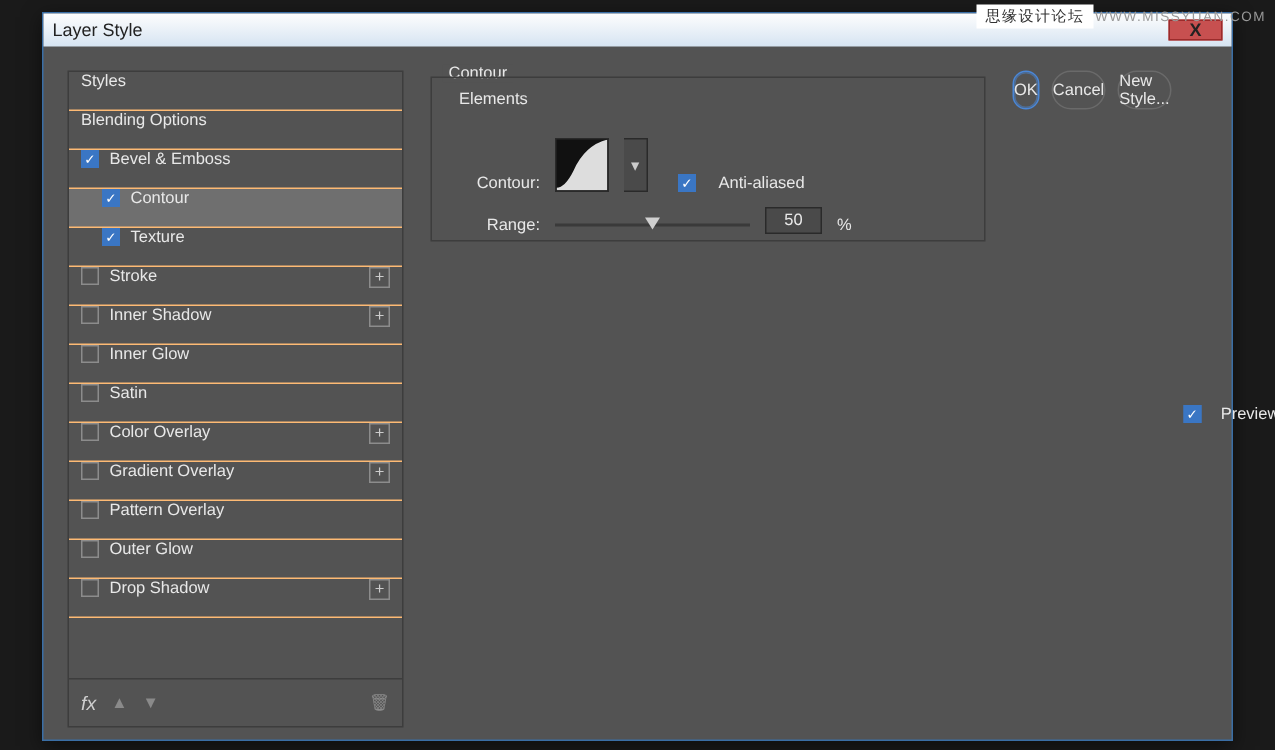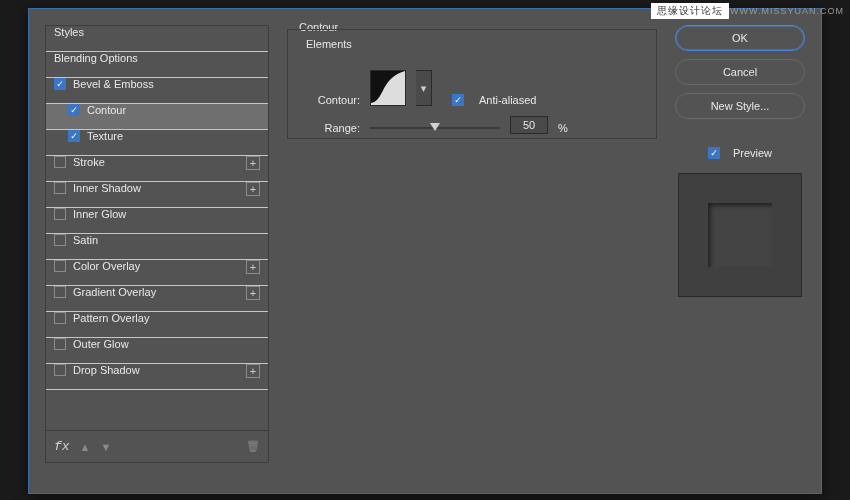--- a/index.html
+++ b/index.html
@@ -27,39 +27,45 @@
 .legend2{position:absolute;top:8px;left:18px}
 .formrow{display:flex;align-items:flex-end;gap:10px;margin-top:10px}
 .formrow .lbl{width:58px;text-align:right}
 .contour-thumb{width:36px;height:36px;background:#111;border:1px solid #2a2a2a;position:relative;overflow:hidden}
 .contour-thumb svg{position:absolute;inset:0}
 .dd{width:16px;height:36px;border:1px solid #2a2a2a;border-left:none;display:flex;align-items:center;justify-content:center;background:#4a4a4a}
 .slider{width:130px;height:14px;position:relative}
 .slider .track{position:absolute;top:7px;left:0;right:0;height:2px;background:#3a3a3a}
 .slider .knob{position:absolute;top:3px;width:0;height:0;border-left:5px solid transparent;border-right:5px solid transparent;border-top:8px solid #d0d0d0}
 .numbox{width:38px;height:18px;background:#4a4a4a;border:1px solid #2a2a2a;text-align:center;line-height:16px}
-.rightcol{width:130px;display:flex;flex-direction:column;gap:8px;align-items:stretch}
+.rightcol{width:130px;display:flex;flex-direction:row;gap:8px;align-items:stretch}
 .btn{height:26px;border:1px solid #6a6a6a;border-radius:13px;background:#535353;display:flex;align-items:center;justify-content:center;cursor:pointer}
 .btn.primary{border:1px solid #4a87d8;box-shadow:inset 0 0 0 1px rgba(74,135,216,.5)}
 .prevrow{display:flex;align-items:center;gap:6px;justify-content:center;margin-top:20px}
 .preview{margin-top:6px;width:124px;height:124px;border:1px solid #2a2a2a;background:#404040;display:flex;align-items:center;justify-content:center;align-self:center}
 .preview .sq{width:64px;height:64px;background:#444;box-shadow:inset 2px 2px 5px rgba(0,0,0,.6),inset -1px -1px 3px rgba(255,255,255,.06)}
-.fxicon{font-style:italic;font-family:Liberation Mono, monospace;font-size:13px;color:#cfcfcf}
+.fxicon{font-style:italic;font-family:Liberation Sans, sans-serif;font-size:13px;color:#cfcfcf}
 .arrow{color:#8a8a8a;font-size:11px}
 .trash{margin-left:auto;color:#8a8a8a}
 </style>
 </head>
 <body>
 
 <div class="watermark">
   <span>思缘设计论坛</span>
   <span>WWW.MISSYUAN.COM</span>
 </div>
 
 <div class="window">
+  <div class="titlebar">
+    <span>Layer Style</span>
+    <div class="closebtn">
+        <span>X</span>
+      </div>
+  </div>
   <div class="body">
 
     <div class="leftcol">
       <div class="lrow">
           <span>Styles</span>
         </div>
       <div class="lrow">
           <span>Blending Options</span>
         </div>
       <div class="lrow">

